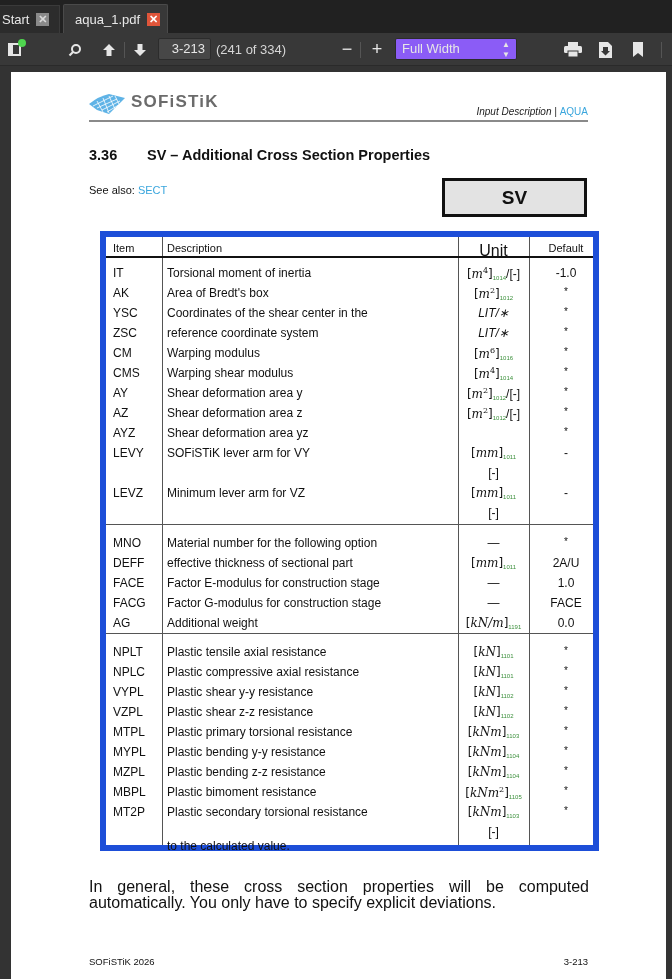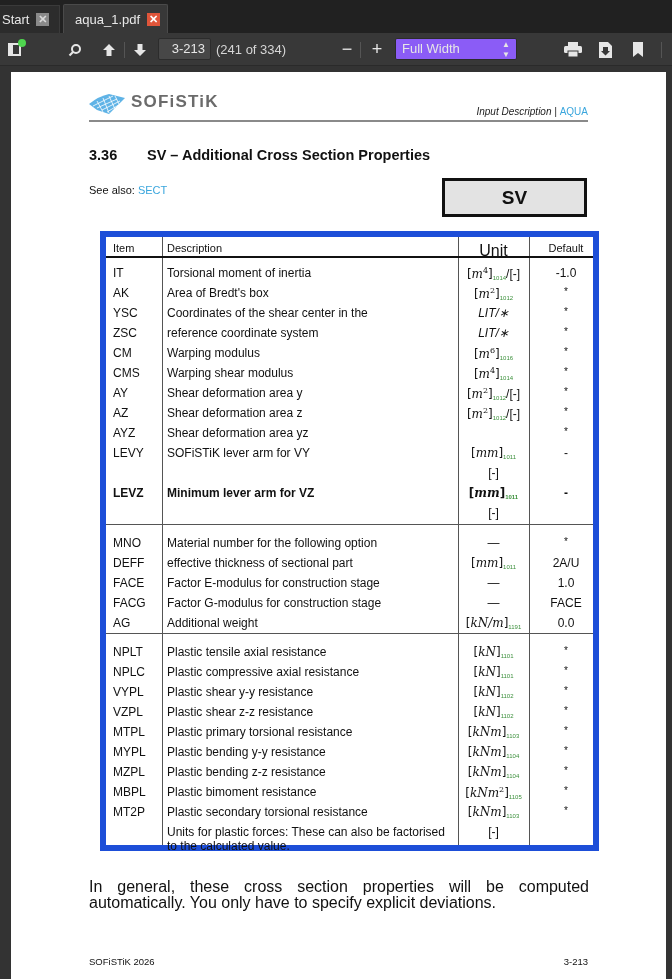--- a/index.html
+++ b/index.html
@@ -245,21 +245,21 @@
       <span class="cell c-desc">SOFiSTiK lever arm for VY</span>
       <span class="cell c-unit unit"><span class="bk">[</span><i>mm</i><span class="bk">]</span><span class="ref">1011</span></span>
       <span class="cell c-def">-</span>
     </div>
     <div class="row" style="top: 226px;">
       <span class="cell c-item"></span>
       <span class="cell c-desc"></span>
       <span class="cell c-unit unit"><span class="suffix">[-]</span></span>
       <span class="cell c-def"></span>
     </div>
-    <div class="row" style="top: 246px; font-weight: bold;">
+    <div class="row" style="top: 246px;">
       <span class="cell c-item">LEVZ</span>
       <span class="cell c-desc">Minimum lever arm for VZ</span>
       <span class="cell c-unit unit"><span class="bk">[</span><i>mm</i><span class="bk">]</span><span class="ref">1011</span></span>
       <span class="cell c-def">-</span>
     </div>
     <div class="row" style="top: 266px;">
       <span class="cell c-item"></span>
       <span class="cell c-desc"></span>
       <span class="cell c-unit unit"><span class="suffix">[-]</span></span>
       <span class="cell c-def"></span>
@@ -343,21 +343,20 @@
       <span class="cell c-def star">*</span>
     </div>
     <div class="row" style="top: 565px;">
       <span class="cell c-item">MT2P</span>
       <span class="cell c-desc">Plastic secondary torsional resistance</span>
       <span class="cell c-unit unit"><span class="bk">[</span><i>kNm</i><span class="bk">]</span><span class="ref">1103</span></span>
       <span class="cell c-def star">*</span>
     </div>
     <div class="row" style="top: 585px;">
       <span class="cell c-item"></span>
-      <span class="cell c-desc">Units for plastic forces: These can also be factorised</span>
       <span class="cell c-unit unit"><span class="suffix">[-]</span></span>
       <span class="cell c-def"></span>
     </div>
     <div class="row" style="top: 599px;">
       <span class="cell c-item"></span>
       <span class="cell c-desc">to the calculated value.</span>
       <span class="cell c-unit unit"></span>
       <span class="cell c-def"></span>
     </div>
   </div>

